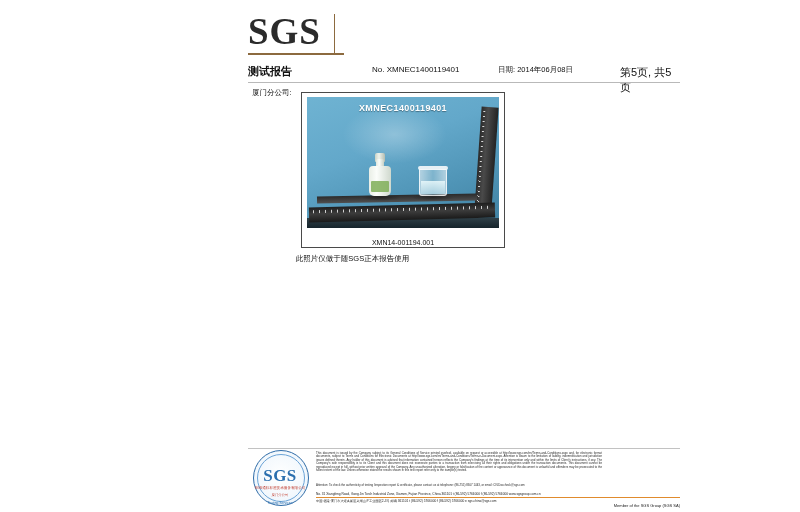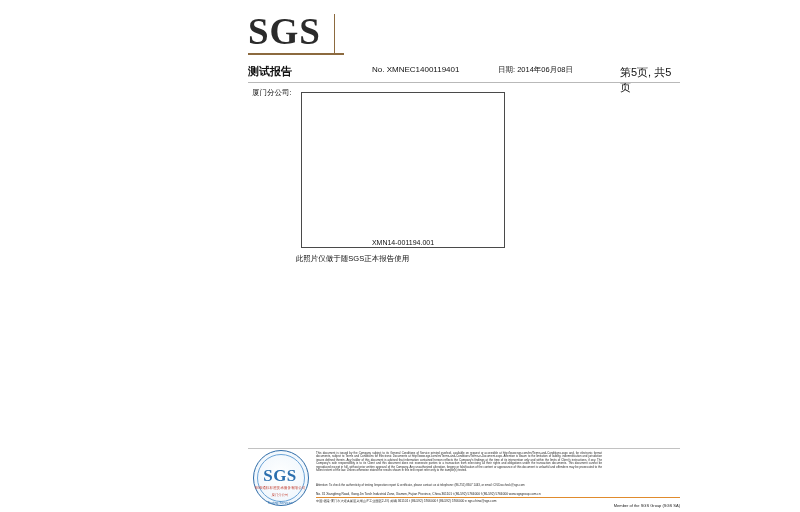--- a/index.html
+++ b/index.html
@@ -448,20 +448,42 @@
     <div class="report-title">测试报告</div>
     <div class="report-no">No. XMNEC1400119401</div>
     <div class="report-date">日期: 2014年06月08日</div>
     <div class="report-page">第5页, 共5页</div>
   </div>
   <div class="hr-main"></div>
 
   <div class="sample-label">厦门分公司:</div>
 
   <div class="photo-frame">
+    <div class="photo">
+      <div class="photo-bg"></div>
+      <div class="photo-bg-light"></div>
+      <div class="photo-caption-top">XMNEC1400119401</div>
+      <div class="ruler-right"></div>
+      <div class="ruler-mid"></div>
+      <div class="ruler-bottom"></div>
+      <div class="tabletop"></div>
+      <div class="bottle-shadow"></div>
+      <div class="beaker-shadow"></div>
+      <div class="bottle">
+        <div class="bottle-cap"></div>
+        <div class="bottle-neck"></div>
+        <div class="bottle-body">
+          <div class="bottle-label"></div>
+        </div>
+      </div>
+      <div class="beaker">
+        <div class="beaker-rim"></div>
+        <div class="beaker-liquid"></div>
+      </div>
+    </div>
     <div class="photo-code">XMN14-001194.001</div>
   </div>
 
   <div class="note-line note-1">此照片仅做于随SGS正本报告使用</div>
 
   <div class="footer-rule"></div>
 
   <div class="footer-seal">
     <div class="seal-circle"></div>
     <div class="seal-circle2"></div>

